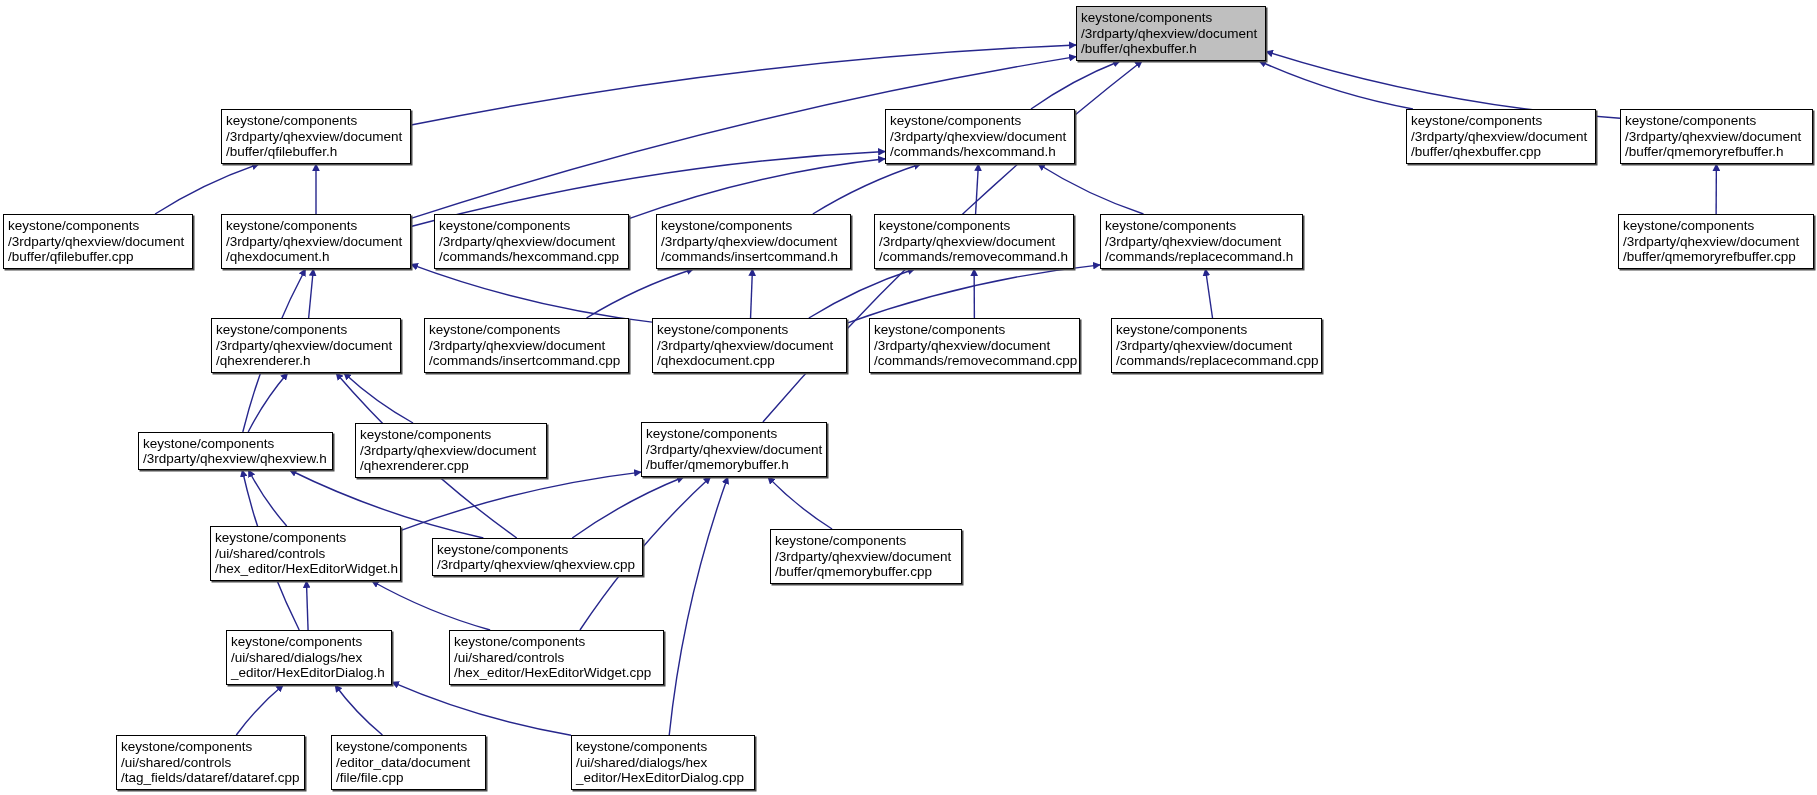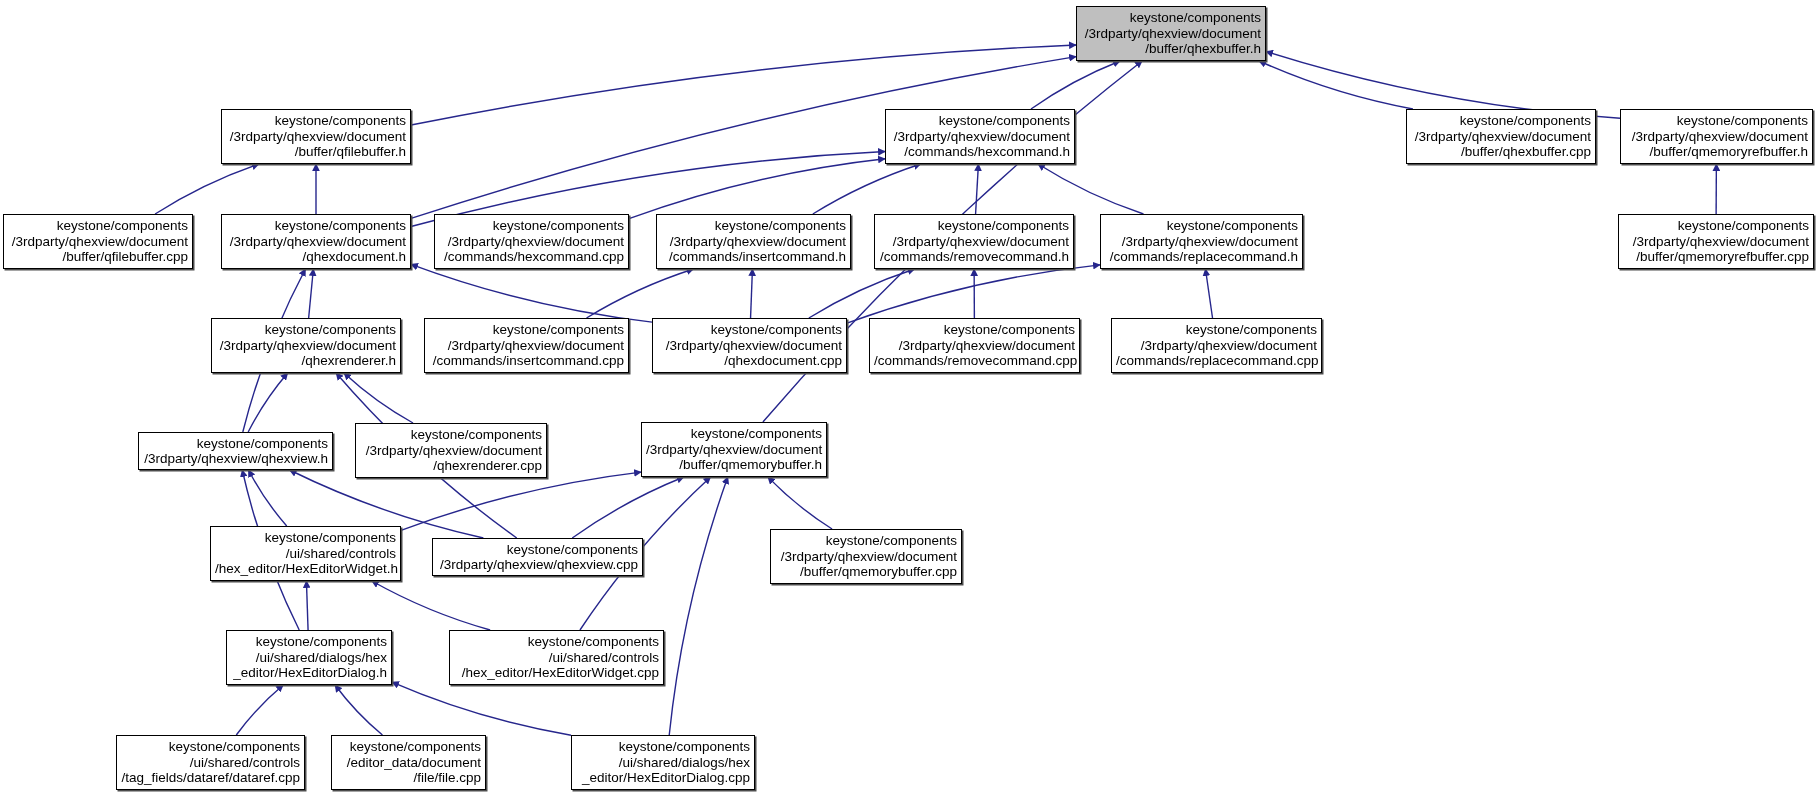--- a/index.html
+++ b/index.html
@@ -27,21 +27,21 @@
   }
   .node {
     position: absolute;
     box-sizing: border-box;
     border: 1px solid #000000;
     background: #ffffff;
     color: #000000;
     font-family: "Liberation Sans", sans-serif;
     font-size: 13.5px;
     line-height: 15.5px;
-    text-align: right;
+    text-align: left;
     padding: 3px 4px 3px 4px;
     white-space: pre;
     display: flex;
     align-items: center;
     justify-content: center;
     box-shadow: 1.5px 1.5px 0 0 #4d4d4d;
     z-index: 2;
   }
   .node.root {
     background: #bfbfbf;

